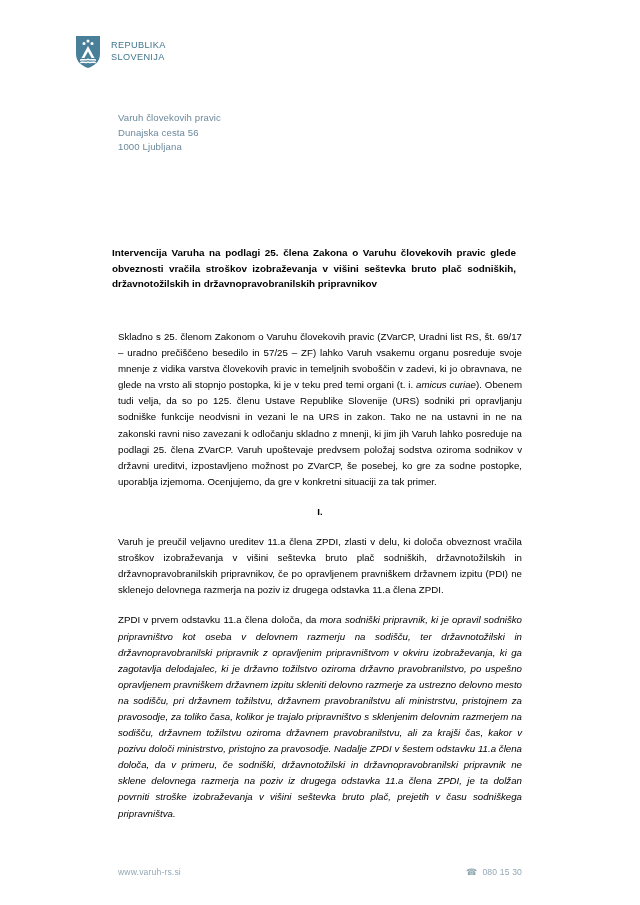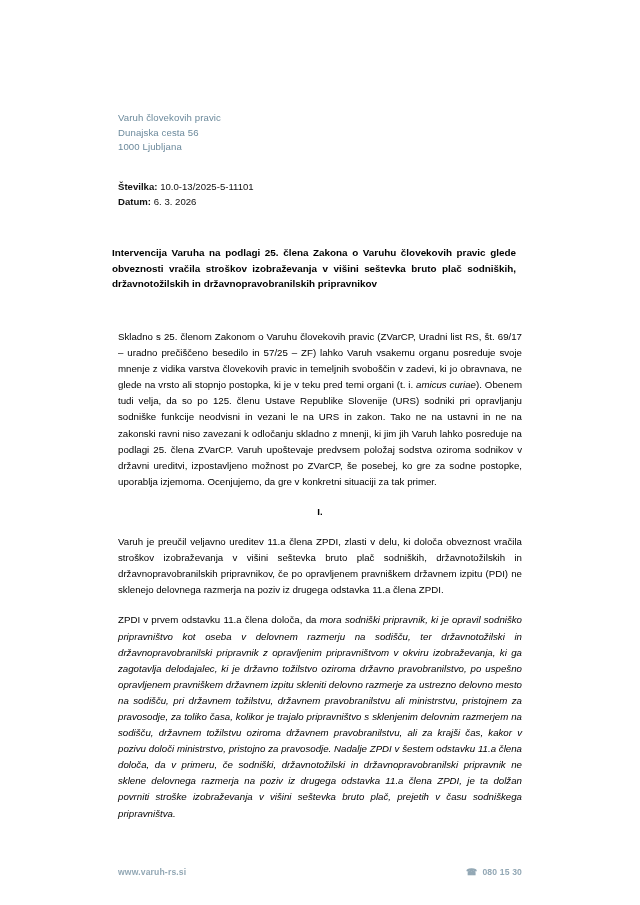--- a/index.html
+++ b/index.html
@@ -128,58 +128,63 @@
     position: absolute;
     left: 118px;
     right: 118px;
     bottom: 28px;
     display: flex;
     align-items: center;
     justify-content: space-between;
     font-size: 8.6px;
     color: #93a8b5;
     letter-spacing: 0.15px;
-    font-weight: bold;
   }
   .footer-phone {
     display: flex;
     align-items: center;
     gap: 5px;
   }
   .phone-glyph {
     font-size: 9px;
     color: #93a8b5;
     line-height: 1;
   }
 </style>
 </head>
 <body>
 
 <div class="page">
 
   <div class="letterhead">
 
+    <div class="logo-block">
+      <span class="logo-mark">
+        <svg width="28" height="35" viewBox="0 0 28 35" xmlns="http://www.w3.org/2000/svg">
+          <path d="M2 2 H26 V20 C26 28 20 32 14 34 C8 32 2 28 2 20 Z" fill="#4a7f99"></path>
+          <path d="M14 12 L20.5 24 H7.5 Z" fill="#ffffff"></path>
+          <path d="M14 17.5 L17.6 24 H10.4 Z" fill="#4a7f99"></path>
+          <circle cx="14" cy="7" r="1.5" fill="#ffffff"></circle>
+          <circle cx="10" cy="9.4" r="1.5" fill="#ffffff"></circle>
+          <circle cx="18" cy="9.4" r="1.5" fill="#ffffff"></circle>
+          <path d="M6 25.5 C9 24 11 26 14 24.6 C17 26 19 24 22 25.5 L22 27 C19 25.6 17 27.4 14 26.1 C11 27.4 9 25.6 6 27 Z" fill="#ffffff"></path>
+          <path d="M6 28.2 C9 26.7 11 28.7 14 27.3 C17 28.7 19 26.7 22 28.2 L21.4 29.6 C19 28.4 17 30 14 28.8 C11 30 9 28.4 6.6 29.6 Z" fill="#ffffff"></path>
+        </svg>
+      </span>
+      <span class="logo-text coa">REPUBLIKA
+SLOVENIJA</span>
+    </div>
 
 
   </div>
 
   <div class="address">Varuh človekovih pravic
 Dunajska cesta 56
 1000 Ljubljana</div>
 
-  <div class="refblock">
-    <div class="refline">
-      <b>Številka:</b>
-      <span>10.0-13/2025-5-11101</span>
-    </div>
-    <div class="refline">
-      <b>Datum:</b>
-      <span>6. 3. 2026</span>
-    </div>
-  </div>
 
   <div class="subject">Intervencija Varuha na podlagi 25. člena Zakona o Varuhu človekovih pravic glede obveznosti vračila stroškov izobraževanja v višini seštevka bruto plač sodniških, državnotožilskih in državnopravobranilskih pripravnikov</div>
 
   <div class="body-area">
 
     <p class="para"><span>Skladno s 25. členom Zakonom o Varuhu človekovih pravic (ZVarCP, Uradni list RS, št. 69/17 – uradno prečiščeno besedilo in 57/25 – ZF) lahko Varuh vsakemu organu posreduje svoje mnenje z vidika varstva človekovih pravic in temeljnih svoboščin v zadevi, ki jo obravnava, ne glede na vrsto ali stopnjo postopka, ki je v teku pred temi organi (t. i. </span><i>amicus curiae</i><span>). Obenem tudi velja, da so po 125. členu Ustave Republike Slovenije (URS) sodniki pri opravljanju sodniške funkcije neodvisni in vezani le na URS in zakon. Tako ne na ustavni in ne na zakonski ravni niso zavezani k odločanju skladno z mnenji, ki jim jih Varuh lahko posreduje na podlagi 25. člena ZVarCP. Varuh upoštevaje predvsem položaj sodstva oziroma sodnikov v državni ureditvi, izpostavljeno možnost po ZVarCP, še posebej, ko gre za sodne postopke, uporablja izjemoma. Ocenjujemo, da gre v konkretni situaciji za tak primer.</span></p>
 
     <div class="section-mark">I.</div>
 
     <p class="para">Varuh je preučil veljavno ureditev 11.a člena ZPDI, zlasti v delu, ki določa obveznost vračila stroškov izobraževanja v višini seštevka bruto plač sodniških, državnotožilskih in državnopravobranilskih pripravnikov, če po opravljenem pravniškem državnem izpitu (PDI) ne sklenejo delovnega razmerja na poziv iz drugega odstavka 11.a člena ZPDI.</p>

